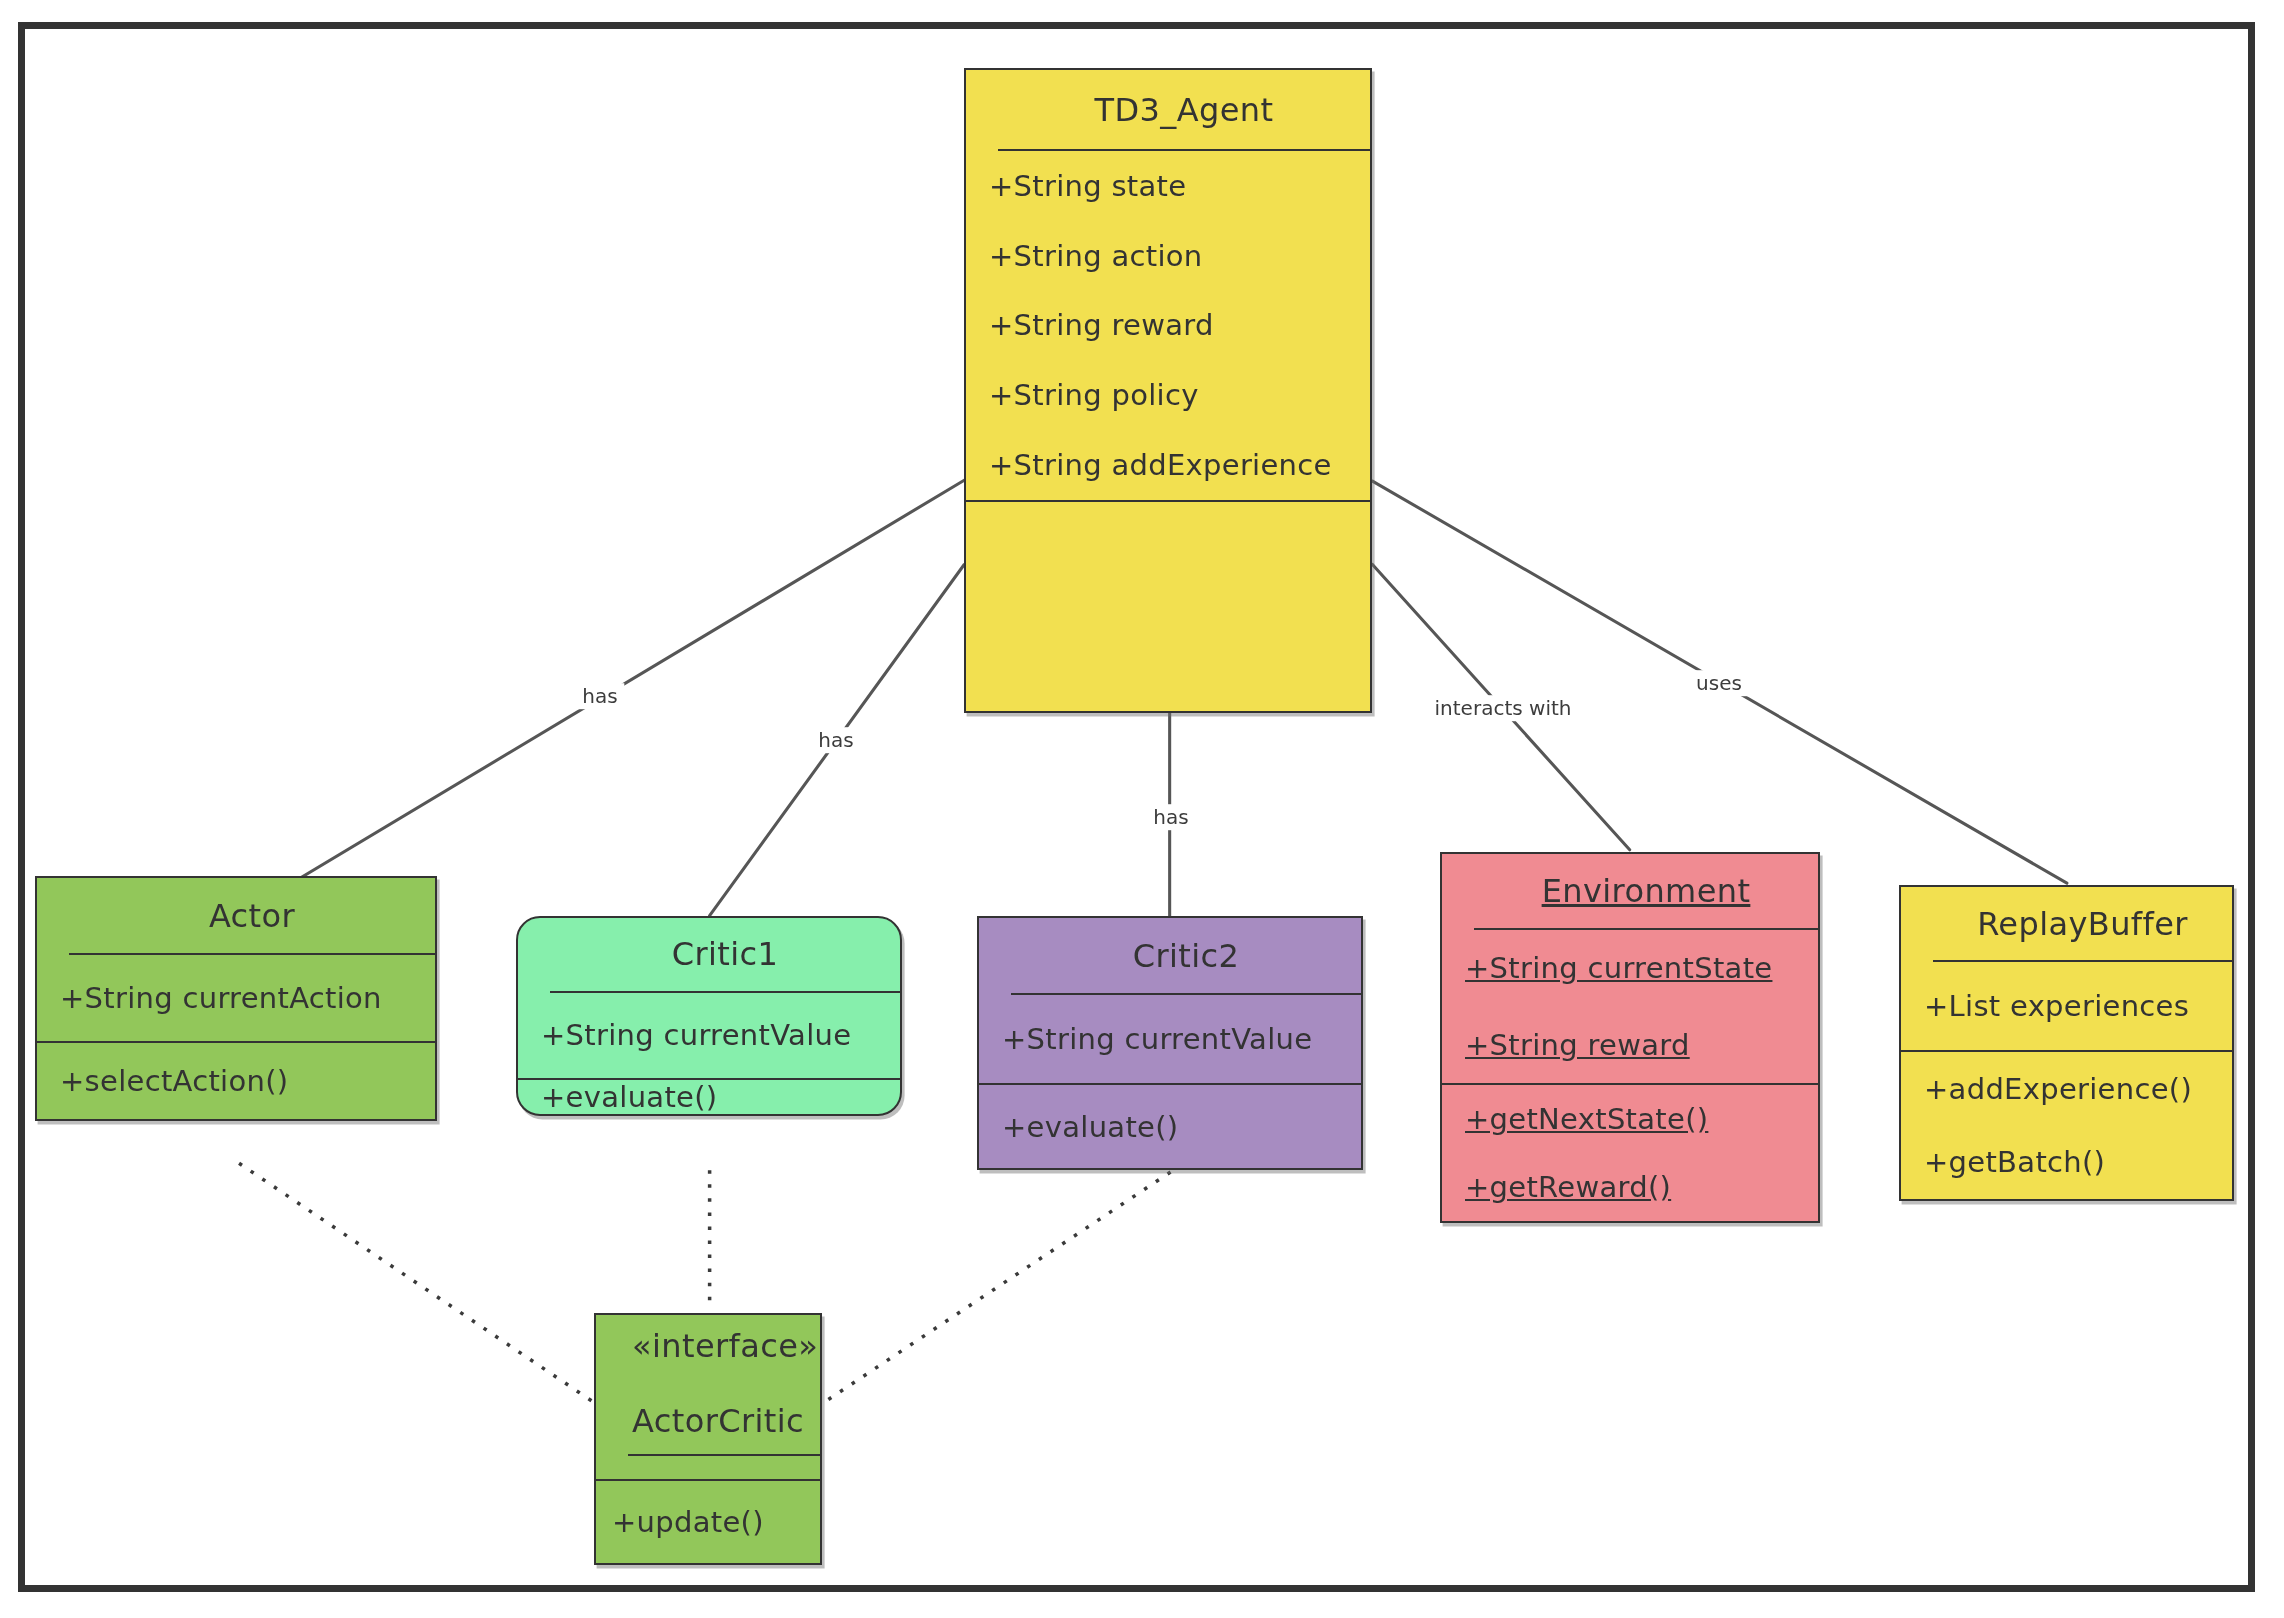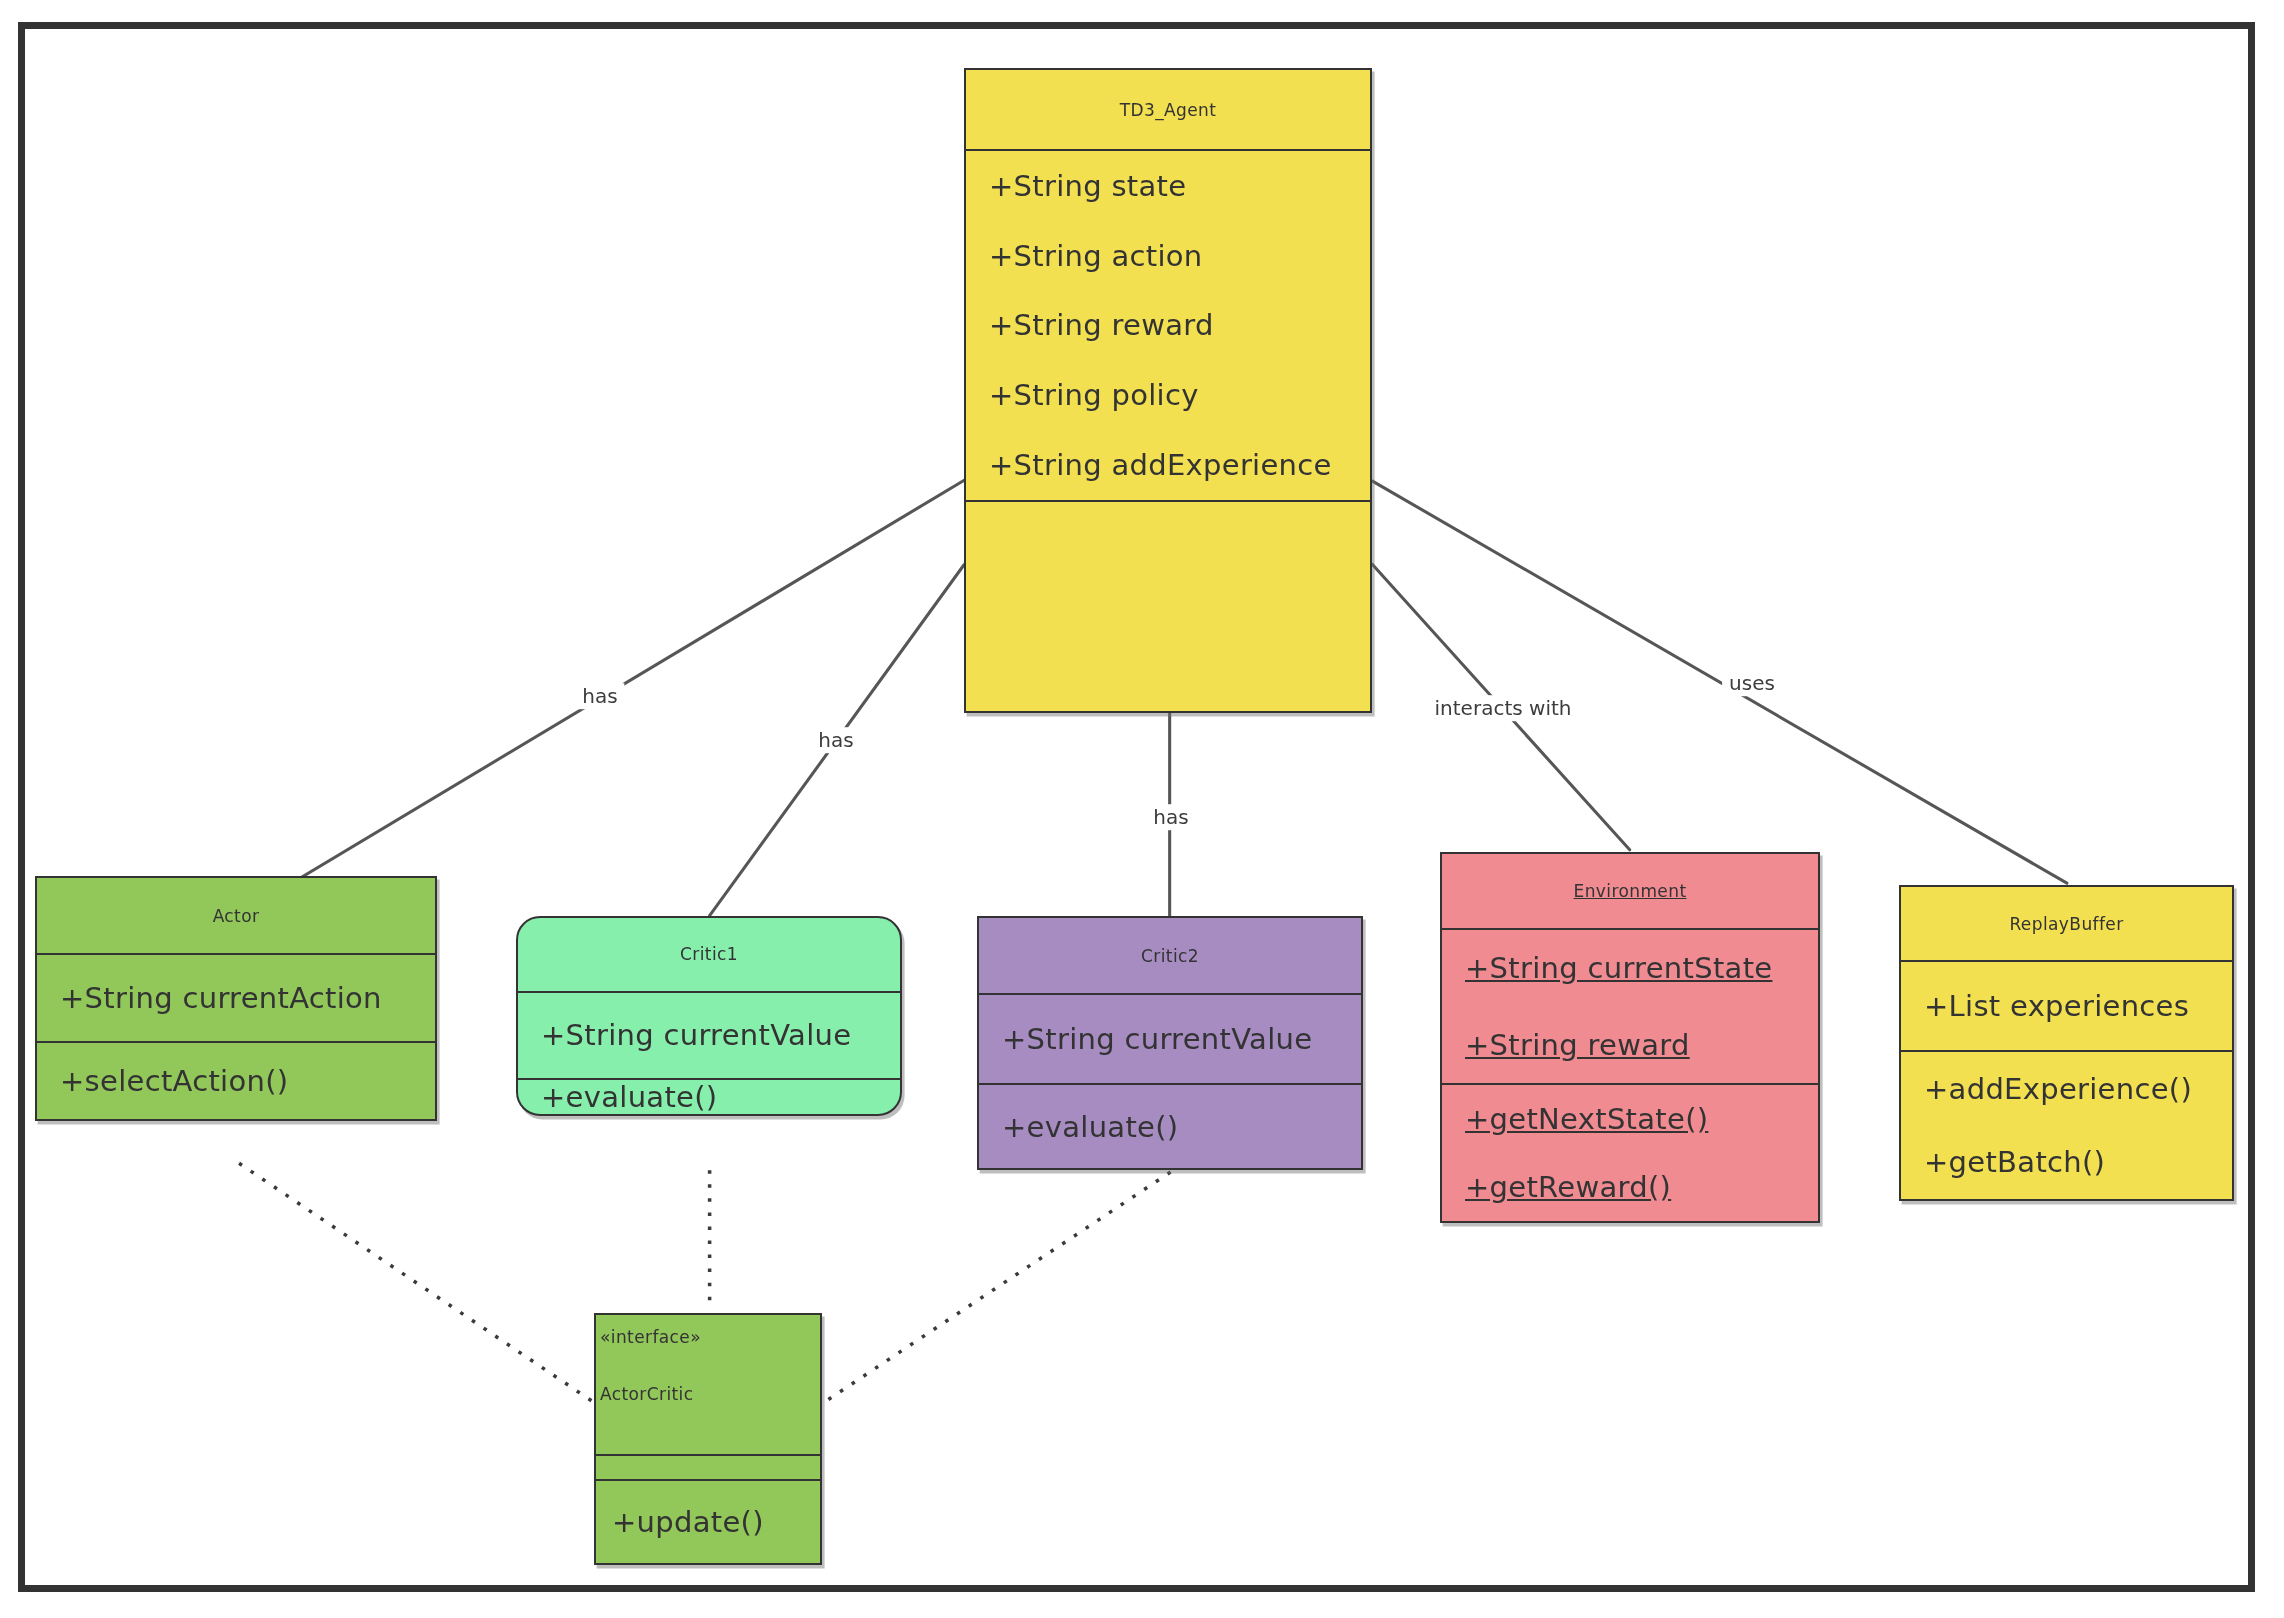--- a/index.html
+++ b/index.html
@@ -60,22 +60,23 @@
     box-shadow: 2.6px 3.5px 0 rgba(110,110,110,0.45);
     color: #333333;
   }
   .uml-title {
     box-sizing: border-box;
     border-bottom: 2.6px solid #333333;
     display: flex;
     flex-direction: column;
     align-items: center;
     justify-content: center;
-    font-size: 17px;
+    font-size: 32px;
     letter-spacing: 0.4px;
+    margin-left: 32px;
   }
   .uml-title.left-align {
     align-items: flex-start;
     padding-left: 4px;
     justify-content: flex-start;
     padding-top: 12.3px;
     gap: 37px;
   }
   .uml-attrs {
     box-sizing: border-box;
@@ -114,21 +115,21 @@
     <line class="edge-solid" x1="1563" y1="548" x2="2354" y2="1006"></line>
     <line class="edge-dotted" x1="272" y1="1325" x2="677" y2="1598"></line>
     <line class="edge-dotted" x1="808" y1="1333" x2="808" y2="1492"></line>
     <line class="edge-dotted" x1="1333" y1="1335" x2="939" y2="1597"></line>
   </svg>
 
   <div class="edge-label" style="left:600px;  top:696px;">has</div>
   <div class="edge-label" style="left:836px;  top:740px;">has</div>
   <div class="edge-label" style="left:1171px; top:817px;">has</div>
   <div class="edge-label" style="left:1503px; top:708px;">interacts with</div>
-  <div class="edge-label" style="left:1719px; top:683px;margin-left:33px;">uses</div>
+  <div class="edge-label" style="left:1719px; top:683px;">uses</div>
 
   <div class="uml-class" style="left: 964px; top: 68px; width: 408px; height: 645px; background-color: rgb(242, 224, 80);">
     <div class="uml-title" style="height:81px;">TD3_Agent</div>
     <div class="uml-attrs" style="height:351px;">
       <div class="member">+String state</div>
       <div class="member">+String action</div>
       <div class="member">+String reward</div>
       <div class="member">+String policy</div>
       <div class="member">+String addExperience</div>
     </div>

